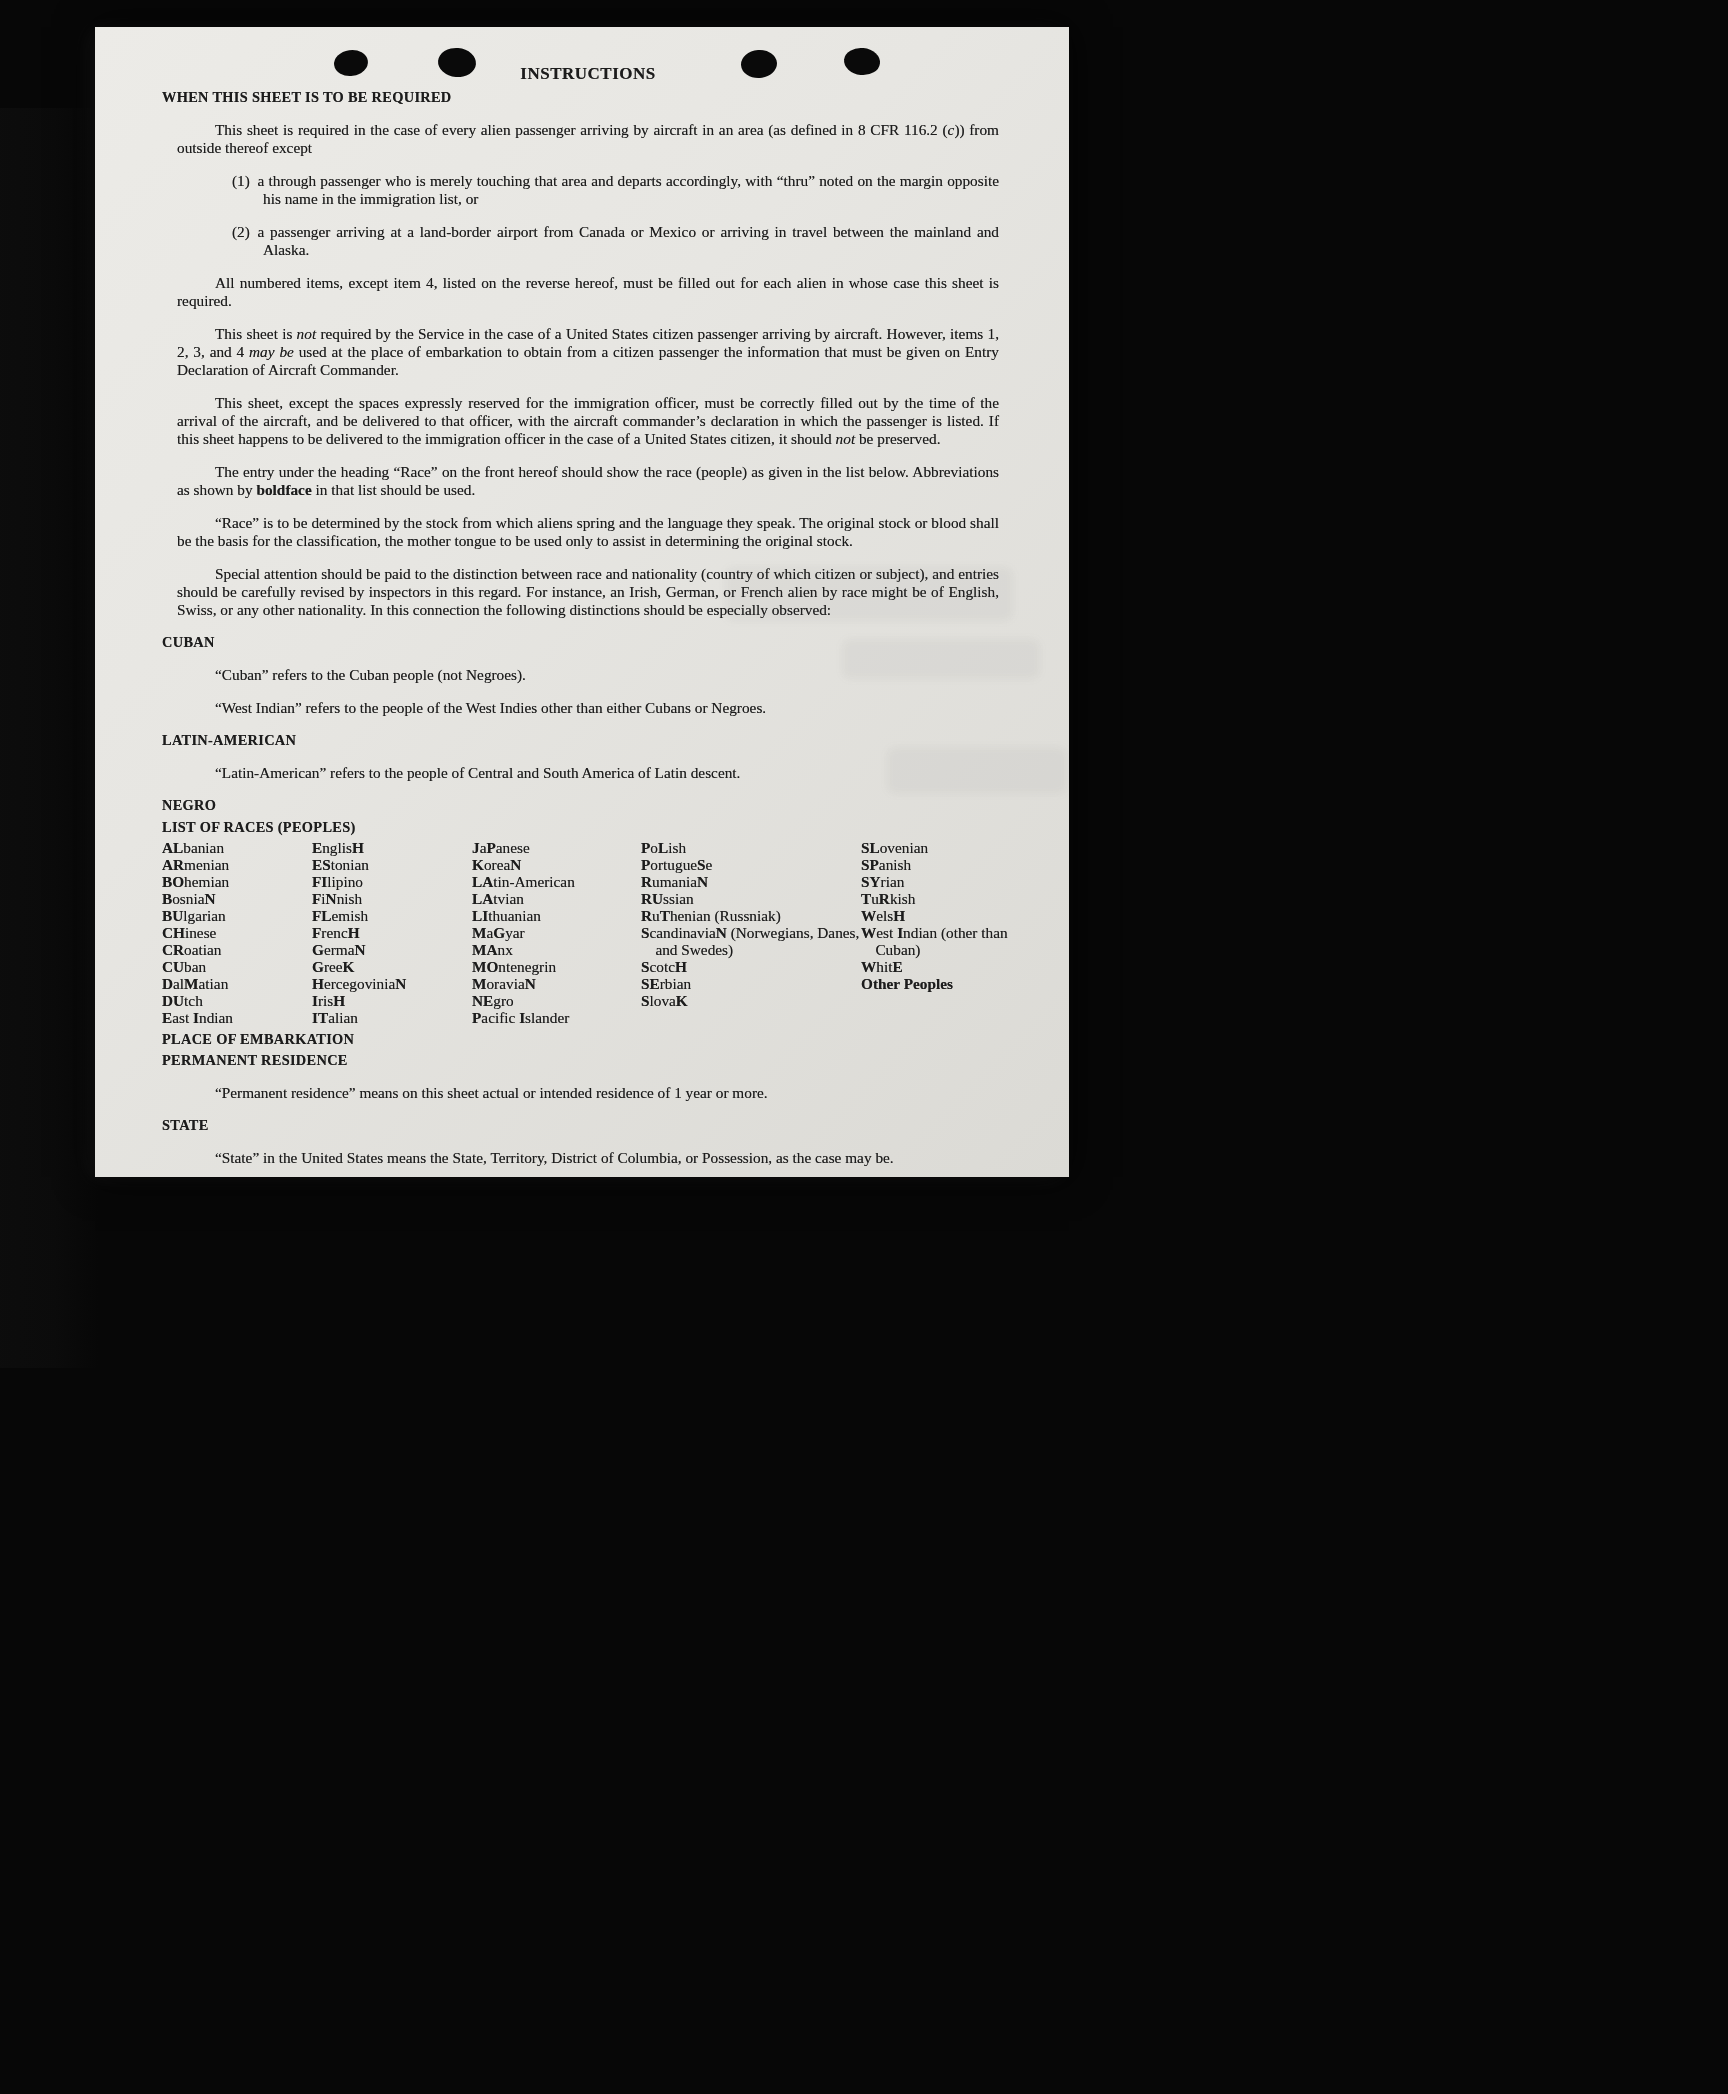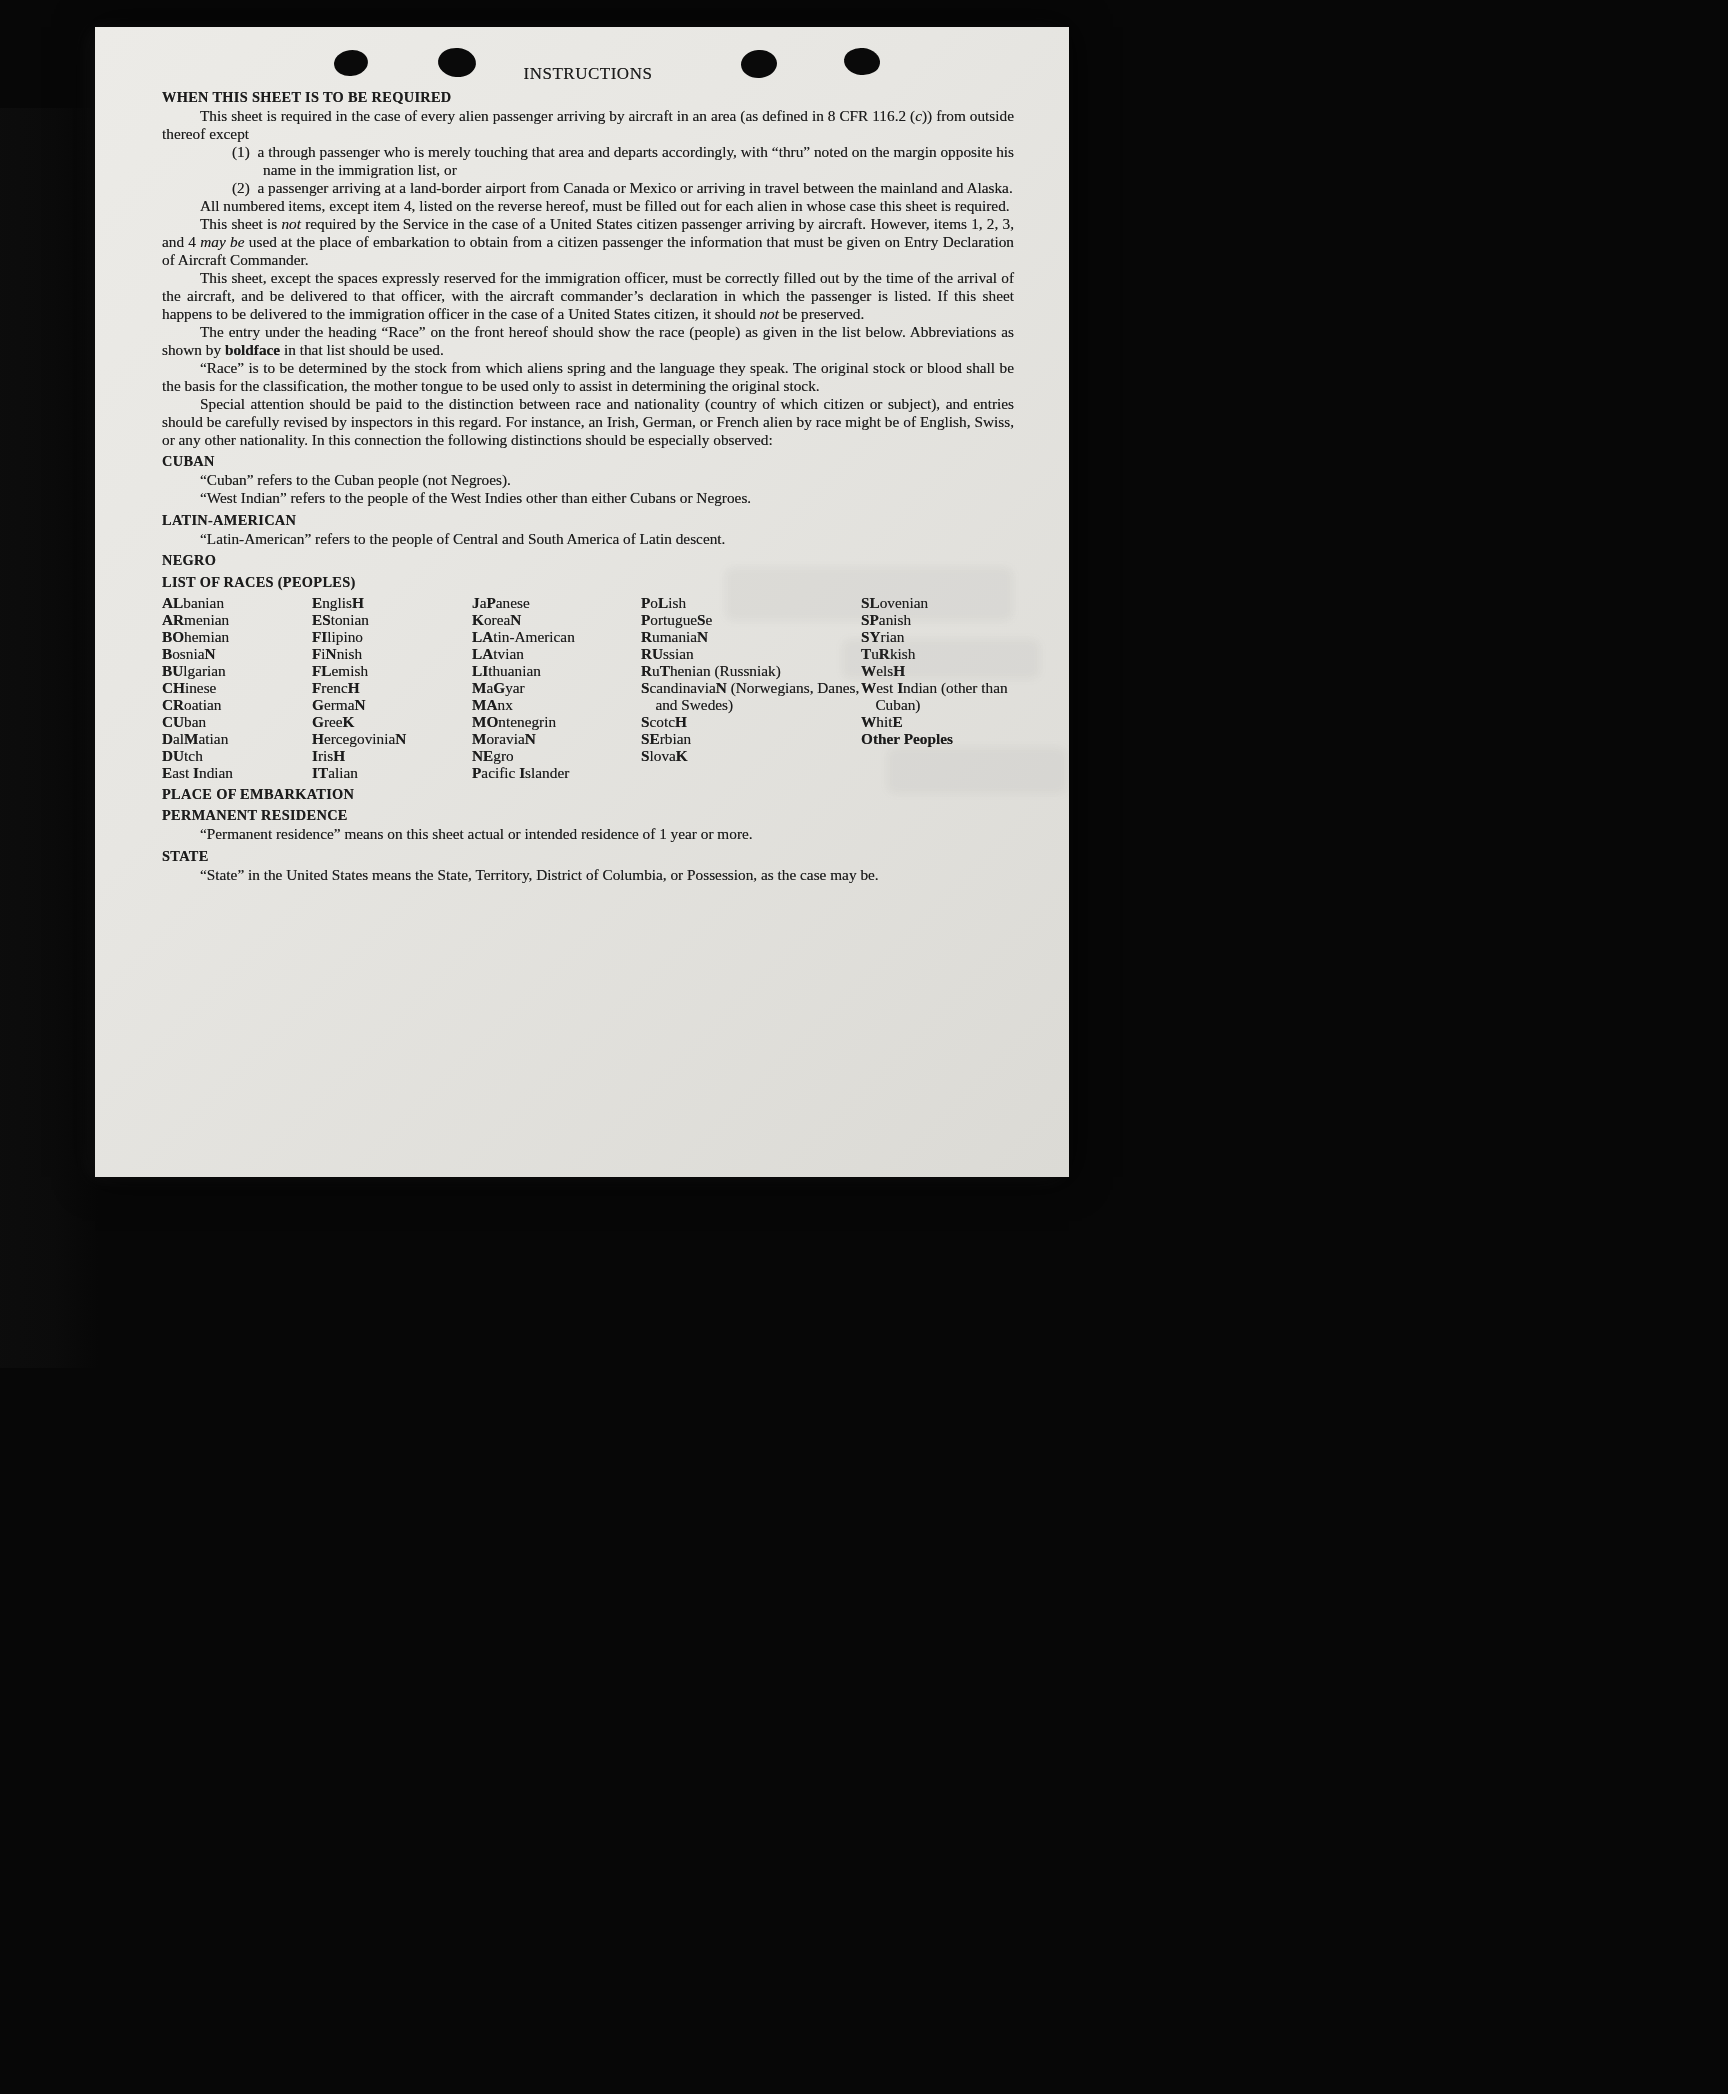--- a/index.html
+++ b/index.html
@@ -40,29 +40,29 @@
     filter:blur(3.6px);border-radius:9px;pointer-events:none;
   }
   .smudge.s1{left:630px;top:540px;width:288px;height:54px;}
   .smudge.s2{left:747px;top:612px;width:198px;height:40px;}
   .smudge.s3{left:792px;top:720px;width:180px;height:47px;}
   .content{
     padding:0 55px 0 67px;
     text-shadow:0 0 0.4px rgba(20,20,20,0.55);
   }
   .doc-title{
-    text-align:center;font-weight:normal;font-size:17px;line-height:21.6px;
+    text-align:center;font-weight:bold;font-size:17px;line-height:21.6px;
     letter-spacing:0.5px;margin-top:36px;
   }
   .sec-heading{
     text-align:left;font-weight:bold;font-size:14.4px;line-height:17px;
     margin:4.5px 0 0.9px;letter-spacing:0.3px;
   }
   .para{
-    margin:0;font-size:15.3px;line-height:18px;
+    margin:15px;font-size:15.3px;line-height:18px;
     text-indent:38px;text-align:justify;
   }
   .para.numbered{
     margin-left:70px;padding-left:31px;text-indent:-31px;
   }
   .races{
     display:flex;margin-top:3.6px;font-size:15.3px;line-height:17px;
   }
   .rcol{flex-shrink:0;}
   .rcol0{width:150px;}

